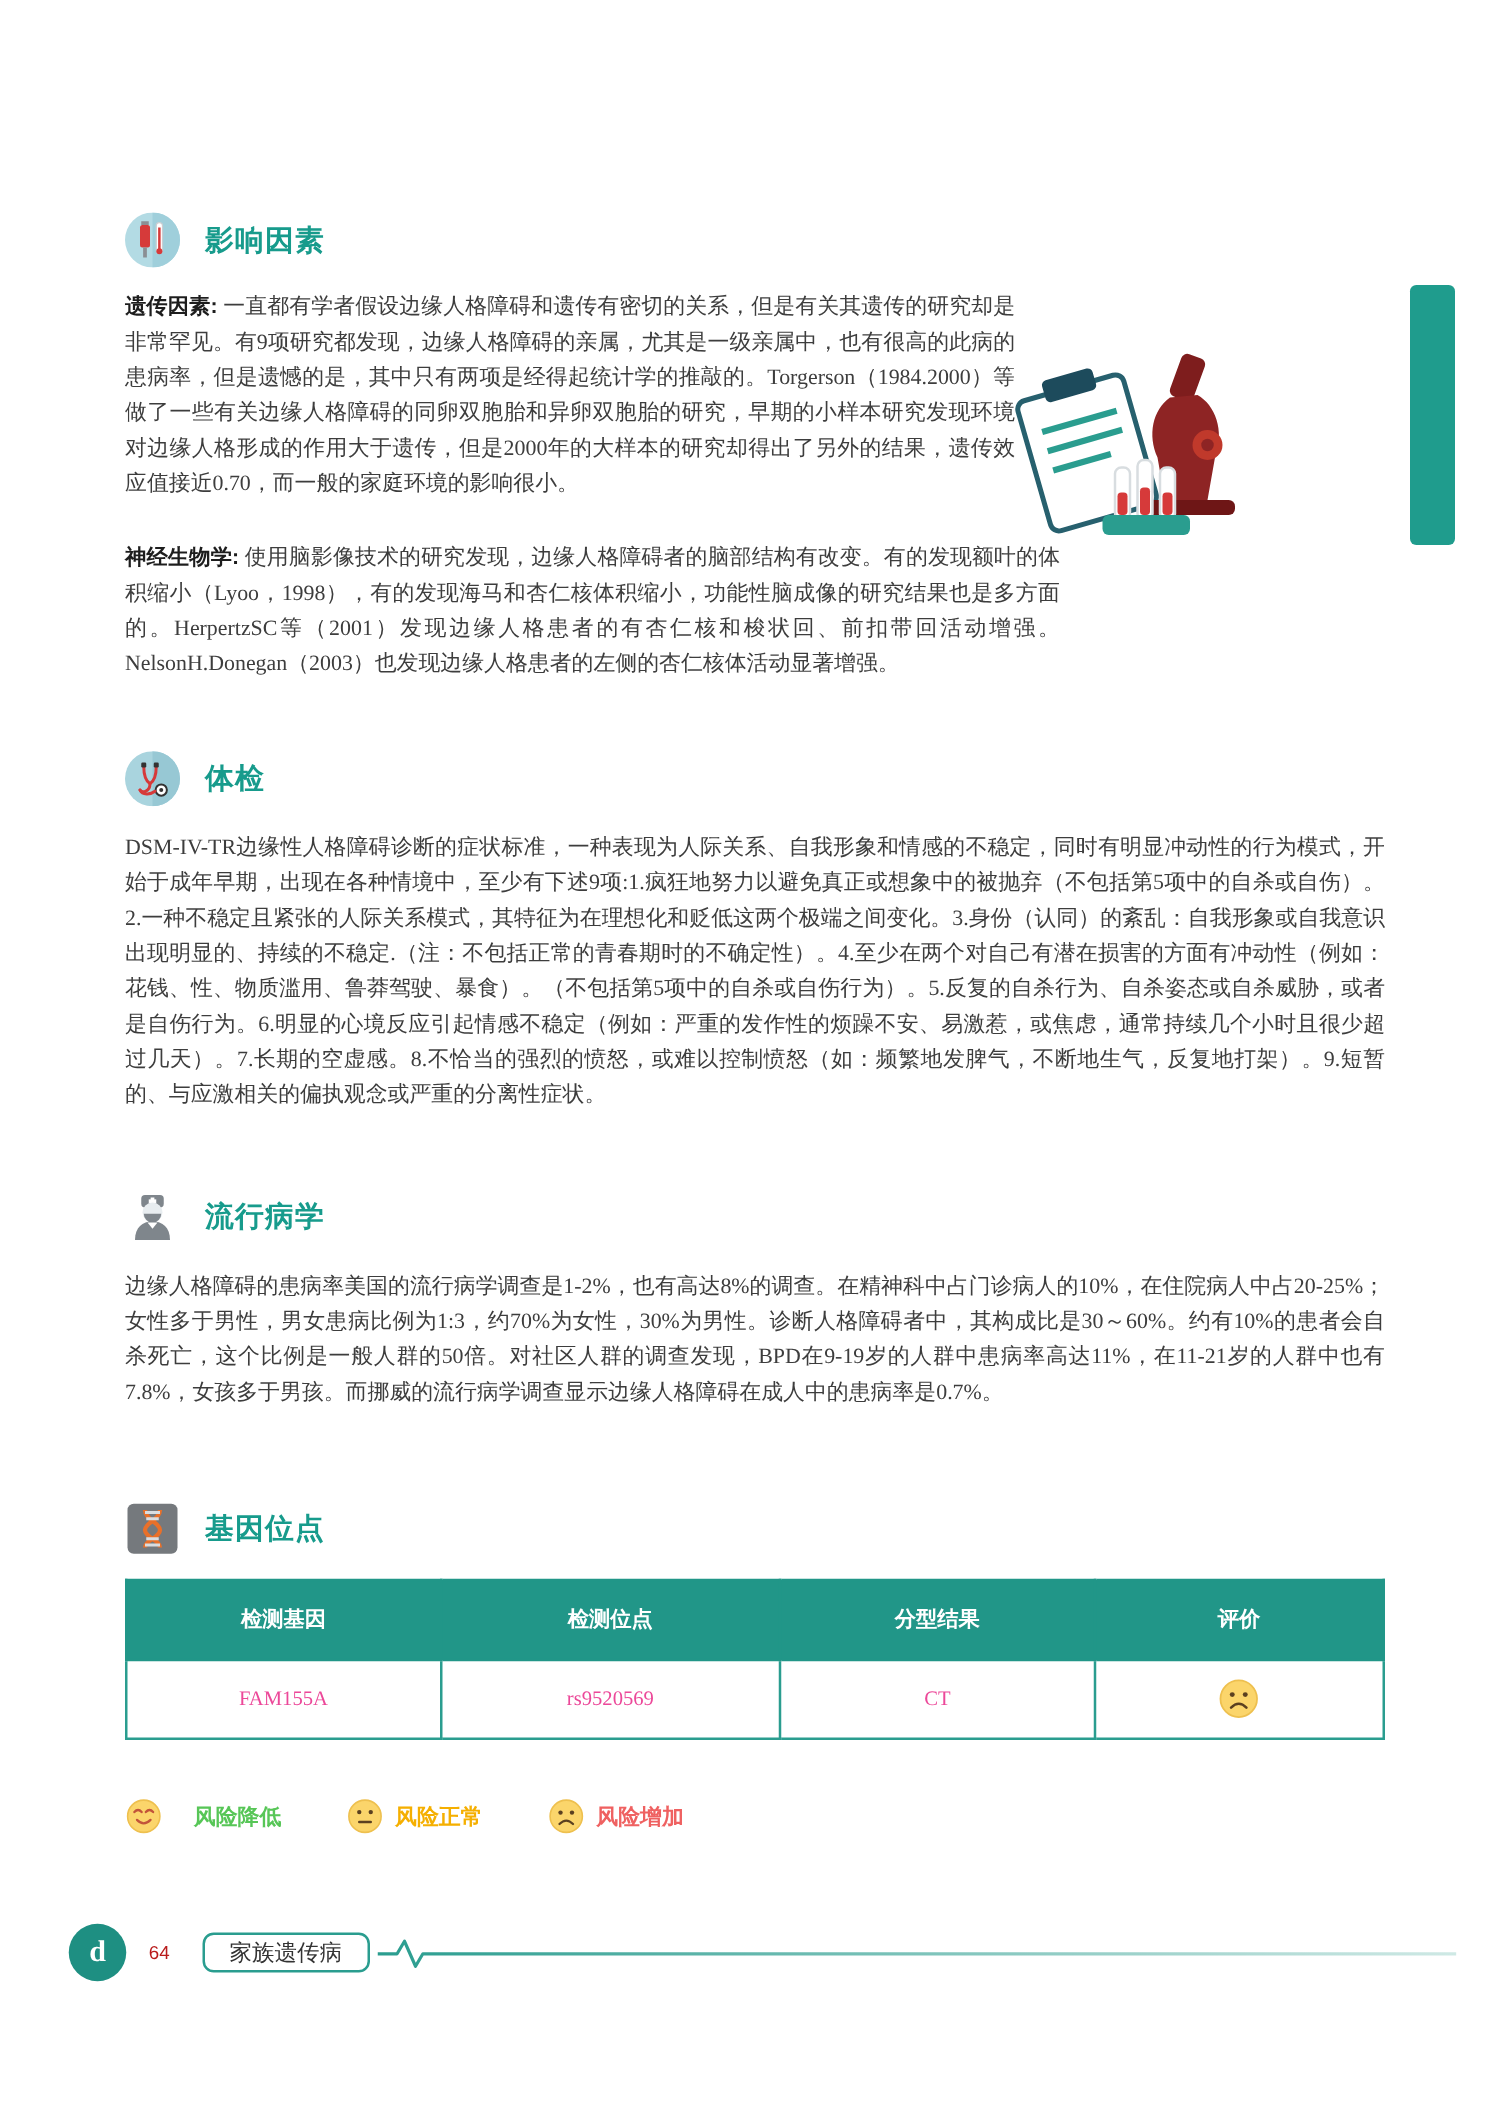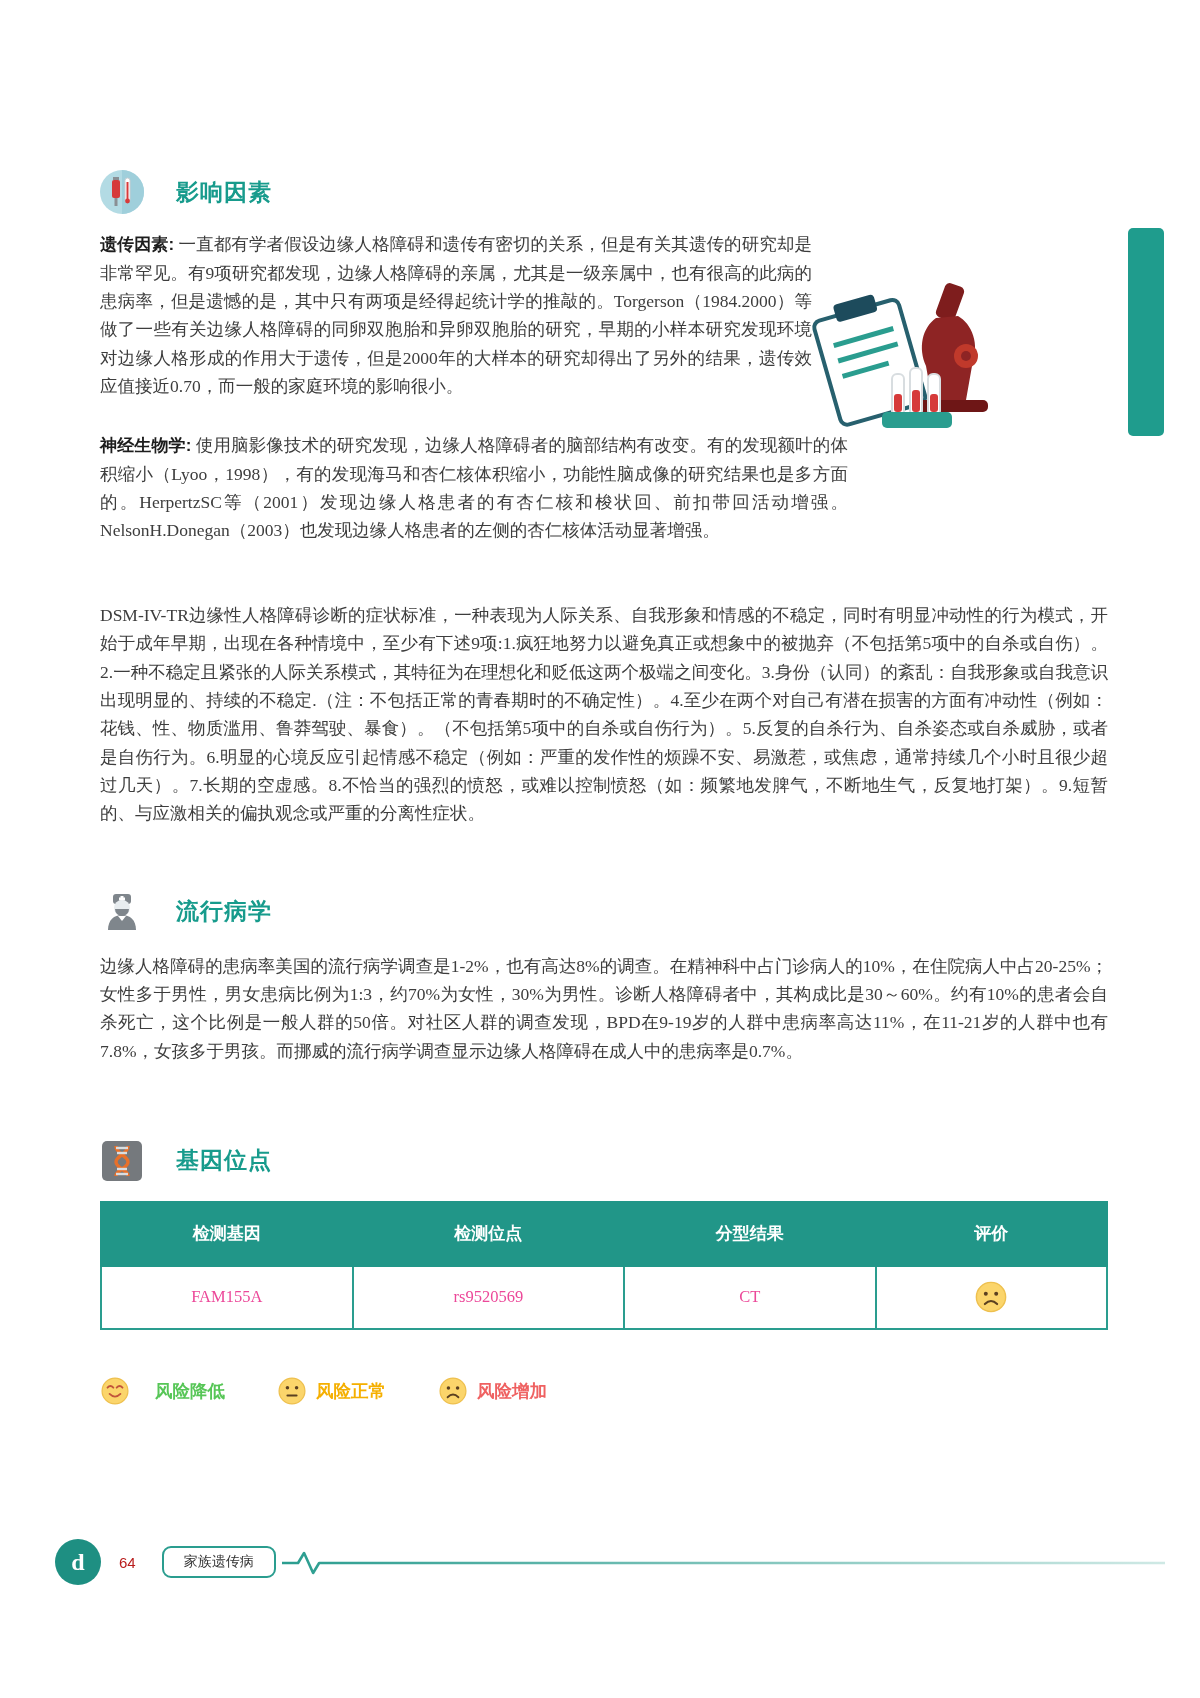--- a/index.html
+++ b/index.html
@@ -11,21 +11,21 @@
 
   
   .right-bar{position:absolute;left:1128px;top:228px;width:36px;height:208px;background:#1f9c8d;border-radius:5px;}
 
   
   .illustration{position:absolute;left:808px;top:278px;width:210px;height:160px;}
 
   .content{position:absolute;left:100px;top:0;width:1008px;}
 
   section{position:relative;}
-  .sec-head{display:flex;align-items:center;gap:32px;text-align:right;}
+  .sec-head{display:flex;align-items:center;gap:20px;text-align:right;}
   .sec-icon{width:44px;height:44px;flex:0 0 44px;display:block;}
   .sec-title{
     font-family:"Liberation Sans","DejaVu Sans",sans-serif;
     font-size:23px;font-weight:bold;color:#179b8c;margin:0;letter-spacing:1px;
   }
   .para{font-size:17.5px;line-height:1.62;margin:0;text-align:justify;}
   .para b{color:#1d1d1d;font-family:"Liberation Sans","DejaVu Sans",sans-serif;font-size:17px;}
   .sec-factors{padding-top:170px;}
   .p-genetic{width:712px;margin-top:16px;}
   .p-neuro{width:748px;margin-top:31px;}
@@ -58,21 +58,21 @@
   .footer{position:absolute;left:55px;top:1538px;width:1110px;height:48px;display:flex;align-items:center;}
   .logo-circle{
     width:46px;height:46px;border-radius:50%;background:#1e8f82;color:#fff;
     display:flex;align-items:center;justify-content:center;
     font-family:"Liberation Serif",serif;font-size:24px;font-weight:bold;flex:0 0 46px;
   }
   .page-num{margin-left:18px;font-family:"Liberation Sans",sans-serif;font-size:15px;color:#b91c1c;}
   .category-pill{
     margin-left:26px;border:2px solid #2a9d8f;border-radius:9px;height:28px;
     display:flex;align-items:center;padding:0 20px;
-    font-family:"Liberation Sans",sans-serif;font-size:14px;color:#333;
+    font-family:"Liberation Sans",sans-serif;font-size:18px;color:#333;
   }
   .ecg{flex:1;height:28px;margin-left:6px;}
 </style>
 </head>
 <body>
 
 <div class="page">
 
   <div class="right-bar"></div>
 
@@ -121,20 +121,34 @@
           <line x1="27.5" y1="12" x2="27.5" y2="30" stroke="#d63a3a" stroke-width="2"></line>
           <circle cx="27.5" cy="31" r="2.4" fill="#d63a3a"></circle>
         </svg>
         <h2 class="sec-title">影响因素</h2>
       </div>
       <p class="para p-genetic"><b>遗传因素:</b> <span>一直都有学者假设边缘人格障碍和遗传有密切的关系，但是有关其遗传的研究却是非常罕见。有9项研究都发现，边缘人格障碍的亲属，尤其是一级亲属中，也有很高的此病的患病率，但是遗憾的是，其中只有两项是经得起统计学的推敲的。Torgerson（1984.2000）等做了一些有关边缘人格障碍的同卵双胞胎和异卵双胞胎的研究，早期的小样本研究发现环境对边缘人格形成的作用大于遗传，但是2000年的大样本的研究却得出了另外的结果，遗传效应值接近0.70，而一般的家庭环境的影响很小。</span></p>
       <p class="para p-neuro"><b>神经生物学:</b> <span>使用脑影像技术的研究发现，边缘人格障碍者的脑部结构有改变。有的发现额叶的体积缩小（Lyoo，1998），有的发现海马和杏仁核体积缩小，功能性脑成像的研究结果也是多方面的。HerpertzSC等（2001）发现边缘人格患者的有杏仁核和梭状回、前扣带回活动增强。NelsonH.Donegan（2003）也发现边缘人格患者的左侧的杏仁核体活动显著增强。</span></p>
     </section>
 
     <section class="sec-physical">
+      <div class="sec-head">
+        <svg class="sec-icon" viewBox="0 0 44 44">
+          <circle cx="22" cy="22" r="22" fill="#a9d4de"></circle>
+          <path d="M22 0 a22 22 0 0 1 0 44 z" fill="#97c8d4"></path>
+          <path d="M15 12 c0 8 2 12 5 14 c3 -2 5 -6 5 -14" fill="none" stroke="#d63a3a" stroke-width="2.4" stroke-linecap="round"></path>
+          <rect x="13" y="9" width="4" height="4" rx="1" fill="#333"></rect>
+          <rect x="23" y="9" width="4" height="4" rx="1" fill="#333"></rect>
+          <path d="M20 26 c0 6 -6 8 -8 5" fill="none" stroke="#d63a3a" stroke-width="2.4" stroke-linecap="round"></path>
+          <circle cx="29" cy="31" r="4.5" fill="#ffffff" stroke="#333" stroke-width="1.6"></circle>
+          <circle cx="29" cy="31" r="1.6" fill="#333"></circle>
+          <path d="M12 31 c2 4 8 4 12 1" fill="none" stroke="#d63a3a" stroke-width="2.4" stroke-linecap="round"></path>
+        </svg>
+        <h2 class="sec-title">体检</h2>
+      </div>
       <p class="para">DSM-IV-TR边缘性人格障碍诊断的症状标准，一种表现为人际关系、自我形象和情感的不稳定，同时有明显冲动性的行为模式，开始于成年早期，出现在各种情境中，至少有下述9项:1.疯狂地努力以避免真正或想象中的被抛弃（不包括第5项中的自杀或自伤）。2.一种不稳定且紧张的人际关系模式，其特征为在理想化和贬低这两个极端之间变化。3.身份（认同）的紊乱：自我形象或自我意识出现明显的、持续的不稳定.（注：不包括正常的青春期时的不确定性）。4.至少在两个对自己有潜在损害的方面有冲动性（例如：花钱、性、物质滥用、鲁莽驾驶、暴食）。（不包括第5项中的自杀或自伤行为）。5.反复的自杀行为、自杀姿态或自杀威胁，或者是自伤行为。6.明显的心境反应引起情感不稳定（例如：严重的发作性的烦躁不安、易激惹，或焦虑，通常持续几个小时且很少超过几天）。7.长期的空虚感。8.不恰当的强烈的愤怒，或难以控制愤怒（如：频繁地发脾气，不断地生气，反复地打架）。9.短暂的、与应激相关的偏执观念或严重的分离性症状。</p>
     </section>
 
     <section class="sec-epi">
       <div class="sec-head">
         <svg class="sec-icon" viewBox="0 0 44 44">
           <rect x="13" y="4" width="18" height="10" rx="3" fill="#7f868c"></rect>
           <rect x="20.5" y="6" width="3" height="6" fill="#ffffff"></rect>
           <rect x="19" y="7.5" width="6" height="3" fill="#ffffff"></rect>
           <circle cx="22" cy="18" r="8" fill="#e8edf0"></circle>

